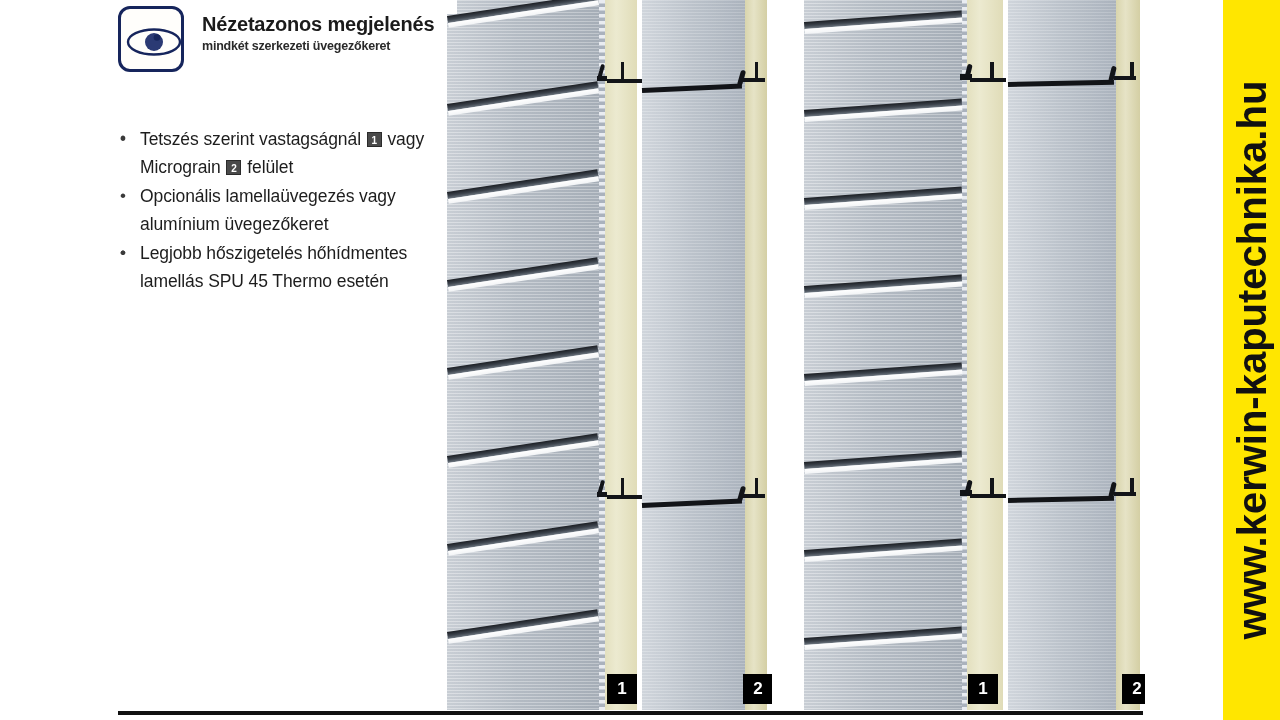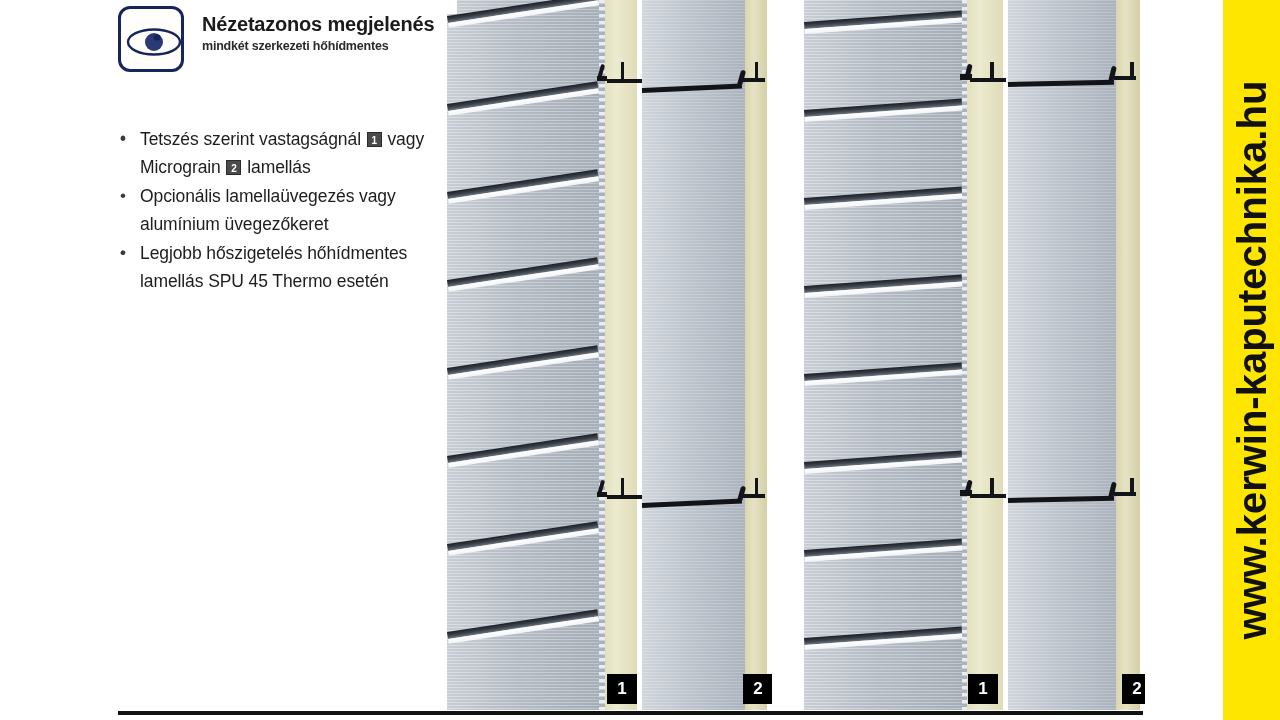--- a/index.html
+++ b/index.html
@@ -186,37 +186,37 @@
     <div id="eye-icon-box">
       <svg width="56" height="40" viewBox="0 0 56 40">
         <ellipse cx="28" cy="20" rx="26" ry="12.5" fill="none" stroke="#16255c" stroke-width="2.4"></ellipse>
         <circle cx="28" cy="20" r="9" fill="#2b3a74"></circle>
         <circle cx="31" cy="15.5" r="3.3" fill="#16255c"></circle>
       </svg>
     </div>
 
     <div id="header-texts">
       <div id="header-title">Nézetazonos megjelenés</div>
-      <div id="header-subtitle">mindkét szerkezeti hőhídmentes</div>
+      <div id="header-subtitle">mindkét szerkezeti üvegezőkeret</div>
     </div>
   </div>
 
   <ul id="bullet-list">
 
     <li>
       <span class="dot">•</span>
     </li>
 
     <li>
       <span class="dot">•</span>
       <span>Tetszés szerint vastagságnál</span>
       <span class="ibadge">1</span>
       <span>vagy Micrograin</span>
       <span class="ibadge">2</span>
-      <span>lamellás</span>
+      <span>felület</span>
     </li>
 
     <li>
       <span class="dot">•</span>
       <span>Opcionális lamellaüvegezés vagy alumínium üvegezőkeret</span>
     </li>
 
     <li>
       <span class="dot">•</span>
     </li>

